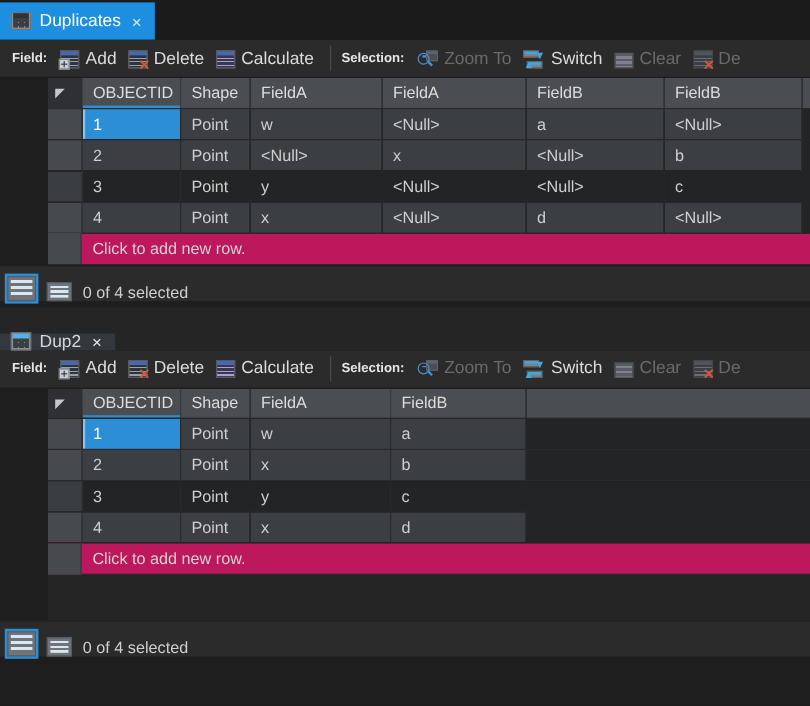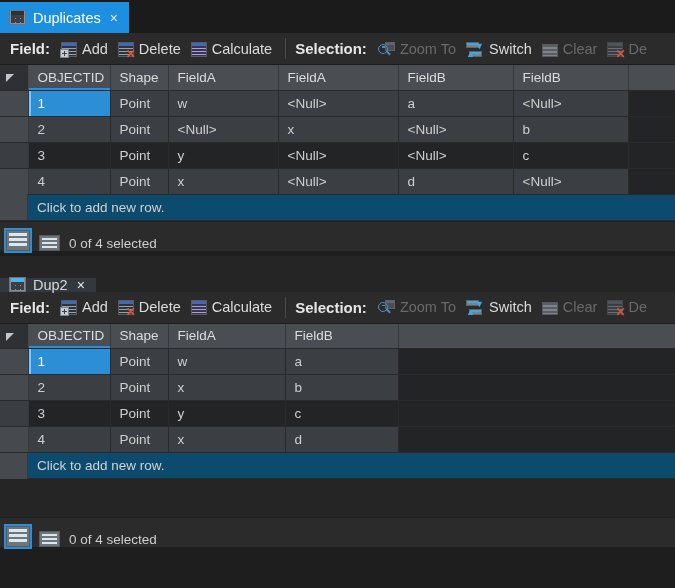--- a/index.html
+++ b/index.html
@@ -75,21 +75,21 @@
     height: 32px;
     background: #2b2b2b;
     display: flex;
     align-items: center;
     padding-left: 10px;
     overflow: hidden;
     white-space: nowrap;
     border-bottom: 1px solid #1d1d1d;
   }
   .tb-label {
-    font-size: 15px;
+    font-size: 11px;
     font-weight: bold;
     color: #e6e6e6;
     margin-right: 8px;
   }
   .tb-btn {
     display: inline-flex;
     align-items: flex-end;
     gap: 5px;
     font-size: 14.5px;
     color: #dcdcdc;
@@ -190,21 +190,21 @@
   }
 
   
   .mi-clear {
     width: 16px; height: 13px; flex: 0 0 auto;
     background: repeating-linear-gradient(to bottom, #5a5e64 0 2px, #7e838a 2px 4px);
     border: 1px solid #565a60;
   }
 
   
-  .tblwrap { background: #1e1e1e; }
+  .tblwrap { background: #1e1e1e; padding-left: 40px; }
   table.grid {
     border-collapse: collapse;
     table-layout: fixed;
     width: 675px;
     font-size: 13.5px;
     color: #cfcfcf;
   }
   table.grid th, table.grid td {
     text-align: left;
     font-weight: normal;
@@ -257,21 +257,21 @@
     color: #ffffff;
     box-shadow: inset 2px 0 0 0 #7fc5f0;
   }
   table.grid tbody td.pad { border-right: none; }
   table.grid tbody tr.even td.pad { background: #232426; }
   table.grid tbody tr.odd  td.pad { background: #232426; }
 
   .addrow {
     display: flex;
     height: 26px;
-    background: #0c4a6e;
+    background: #be185d;
     border-bottom: 1px solid #2a2a2a;
     align-items: center;
     color: #d2d2d2;
     font-size: 13.5px;
     cursor: pointer;
   }
   .addrow .rh {
     width: 28px; height: 26px;
     background: #46494e;
     border-right: 1px solid #35383c;

